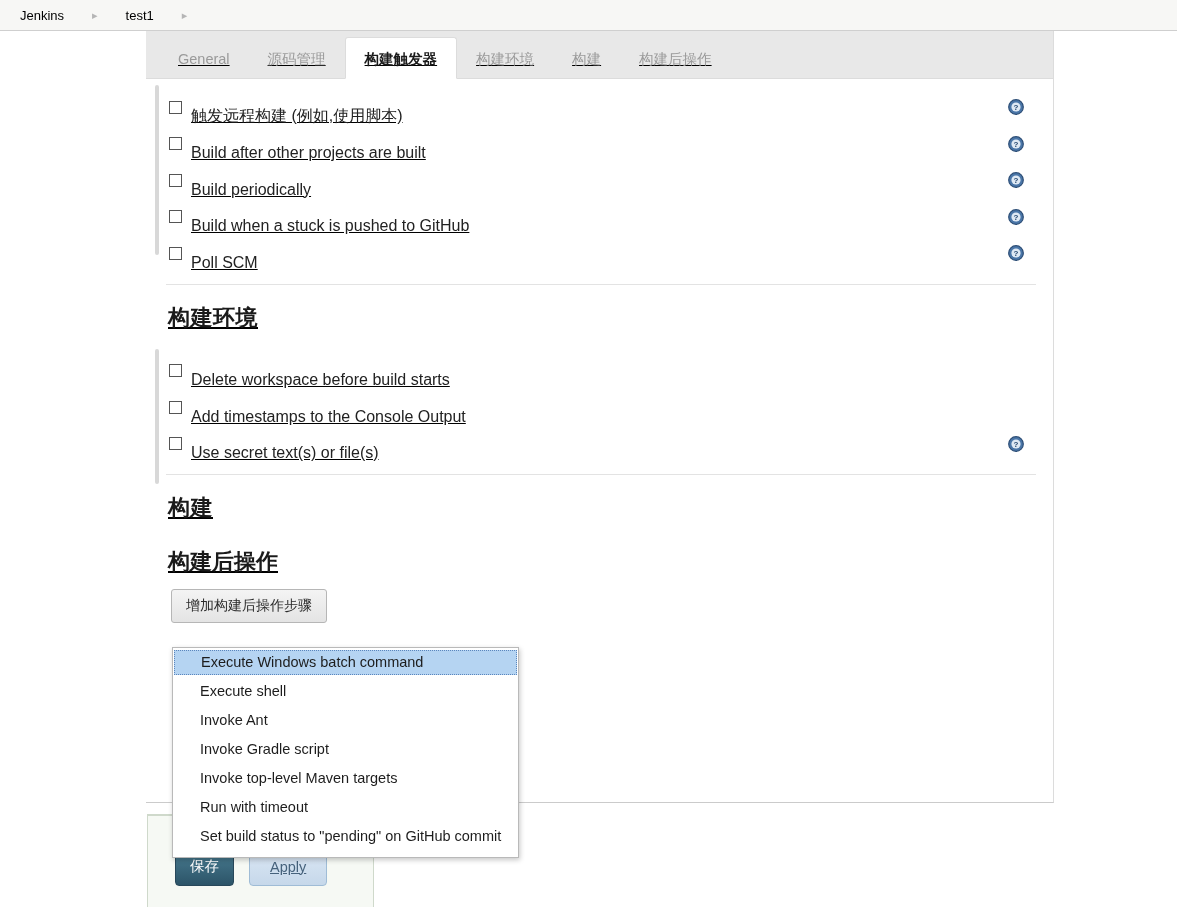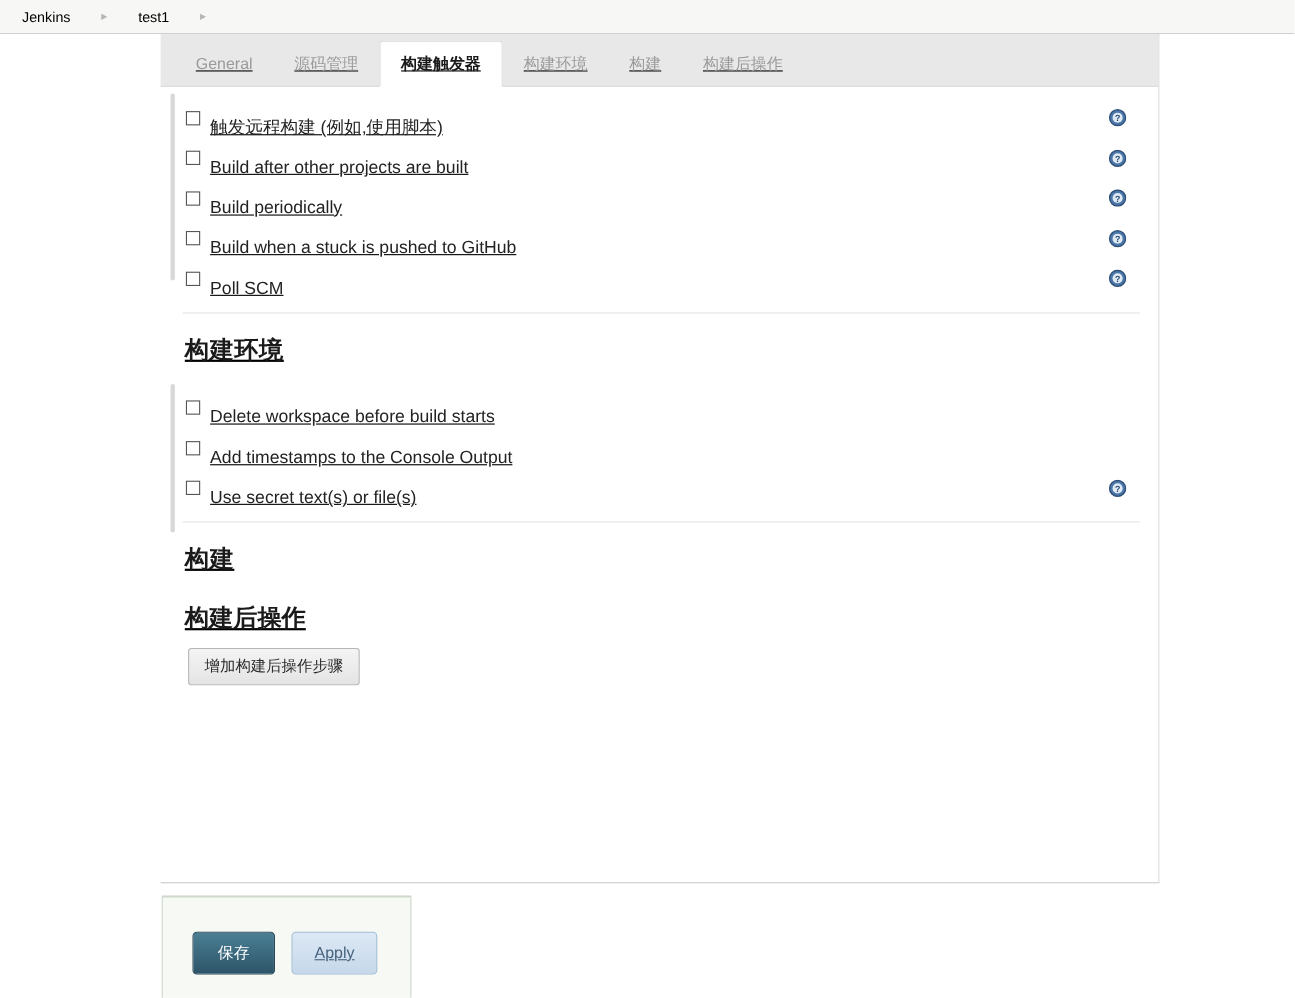--- a/index.html
+++ b/index.html
@@ -235,21 +235,21 @@
     border: 1px solid #cfd9cb;
     border-top: 2px solid #cfd9cb;
     z-index: 30;
   }
   .btn-row {
     display: flex;
     gap: 15px;
     padding: 31px 0 0 27px;
   }
   #save-button {
-    padding: 9px 22px;
+    padding: 9px 14px;
     font-size: 14.5px;
     color: #ffffff;
     background: linear-gradient(to bottom, #4b7f94 0%, #2c5468 100%);
     border: 1px solid #28485a;
     border-radius: 4px;
     cursor: pointer;
     font-weight: normal;
   }
   #apply-button {
     padding: 9px 20px;
@@ -390,20 +390,29 @@
     <div class="section" id="build-section">
       <div class="section-head">构建</div>
 
       
       <div class="occluded-head">构建后操作</div>
       <div class="occluded-btn">增加构建后操作步骤</div>
     </div>
 
   </div>
 
+  <div id="step-menu">
+    <div class="menu-item selected">Execute Windows batch command</div>
+    <div class="menu-item">Execute shell</div>
+    <div class="menu-item">Invoke Ant</div>
+    <div class="menu-item">Invoke Gradle script</div>
+    <div class="menu-item">Invoke top-level Maven targets</div>
+    <div class="menu-item">Run with timeout</div>
+    <div class="menu-item">Set build status to "pending" on GitHub commit</div>
+  </div>
 
   <div id="save-bar">
     <div class="btn-row">
       <button id="save-button">保存</button>
       <button id="apply-button">Apply</button>
     </div>
   </div>
 
 </div>
 

